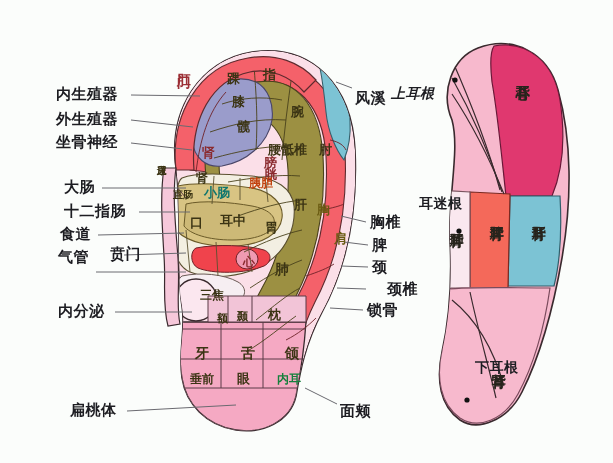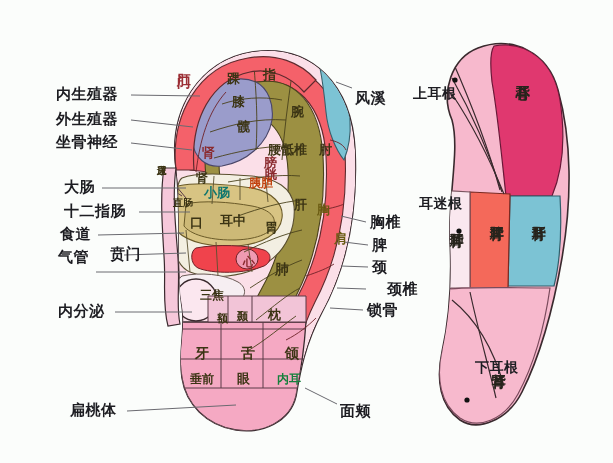--- a/index.html
+++ b/index.html
@@ -232,21 +232,21 @@
       <div class="lbl left" style="left: 58px; top: 251px;">气管</div>
       <div class="lbl left" style="left: 58px; top: 305px;">内分泌</div>
       <div class="lbl left" style="left: 70px; top: 404px;">扁桃体</div>
       <div class="lbl right" style="left: 355px; top: 91px;">风溪</div>
       <div class="lbl right" style="left: 370px; top: 215px;">胸椎</div>
       <div class="lbl right" style="left: 372px; top: 238px;">脾</div>
       <div class="lbl right" style="left: 372px; top: 260px;">颈</div>
       <div class="lbl right" style="left: 370px; top: 282px; margin-left: 17px;">颈椎</div>
       <div class="lbl right" style="left: 367px; top: 303px;">锁骨</div>
       <div class="lbl right" style="left: 340px; top: 404px;">面颊</div>
-      <div class="lbl back" style="left: 413px; top: 86px;">上耳根</div>
+      <div class="lbl back" style="left: 391px; top: 86px; font-style: italic;">上耳根</div>
       <div class="lbl back" style="left: 419px; top: 196px;">耳迷根</div>
       <div class="lbl back" style="left: 475px; top: 360px;">下耳根</div>
       <div class="zone vert" style="left: 516px; top: 74px; font-size: 14px; color: rgb(39, 36, 28);">耳背心</div>
       <div class="zone vert" style="left: 532px; top: 215px; font-size: 14px; color: rgb(39, 36, 28);">耳背肝</div>
       <div class="zone vert" style="left: 490px; top: 215px; font-size: 14px; color: rgb(39, 36, 28);">耳背脾</div>
       <div class="zone vert" style="left: 450px; top: 222px; font-size: 14px; color: rgb(39, 36, 28);">耳背肺</div>
       <div class="zone vert" style="left: 492px; top: 363px; font-size: 14px; color: rgb(39, 36, 28);">耳背肾</div>
       <div class="zone vert" style="left: 177px; top: 62px; font-size: 14px; color: rgb(156, 47, 53);">肛门</div>
       <div class="zone" style="left: 227px; top: 72px; font-size: 13px; color: rgb(59, 52, 20);">踝</div>
       <div class="zone" style="left: 263px; top: 68px; font-size: 13px; color: rgb(59, 52, 20);">指</div>
@@ -254,21 +254,21 @@
       <div class="zone" style="left: 237px; top: 120px; font-size: 13px; color: rgb(59, 52, 20);">髋</div>
       <div class="zone" style="left: 291px; top: 105px; font-size: 13px; color: rgb(59, 52, 20);">腕</div>
       <div class="zone" style="left: 268px; top: 143px; font-size: 13px; color: rgb(59, 52, 20);">腰骶椎</div>
       <div class="zone" style="left: 319px; top: 143px; font-size: 13px; color: rgb(59, 52, 20);">肘</div>
       <div class="zone vert" style="left: 156px; top: 157px; font-size: 10px; color: rgb(59, 52, 20);">尿道</div>
       <div class="zone" style="left: 202px; top: 146px; font-size: 13px; color: rgb(138, 42, 46);">肾</div>
       <div class="zone" style="left: 264px; top: 156px; font-size: 13px; color: rgb(138, 42, 46);">膀</div>
       <div class="zone" style="left: 264px; top: 168px; font-size: 13px; color: rgb(138, 42, 46);">胱</div>
       <div class="zone" style="left: 196px; top: 172px; font-size: 12px; color: rgb(59, 52, 20);">肾</div>
       <div class="zone" style="left: 249px; top: 177px; font-size: 12px; color: #c2410c;">胰胆</div>
-      <div class="zone" style="left: 173px; top: 190px; font-size: 10px; color: rgb(59, 52, 20); margin-top: 8px;">直肠</div>
+      <div class="zone" style="left: 173px; top: 190px; font-size: 10px; color: rgb(59, 52, 20);">直肠</div>
       <div class="zone" style="left: 204px; top: 186px; font-size: 13px; color: #0f766e;">小肠</div>
       <div class="zone" style="left: 294px; top: 198px; font-size: 13px; color: rgb(59, 52, 20);">肝</div>
       <div class="zone" style="left: 317px; top: 203px; font-size: 13px; color: rgb(106, 91, 18);">胸</div>
       <div class="zone" style="left: 334px; top: 232px; font-size: 13px; color: rgb(106, 91, 18);">肩</div>
       <div class="zone" style="left: 190px; top: 216px; font-size: 13px; color: rgb(59, 52, 20);">口</div>
       <div class="zone" style="left: 220px; top: 214px; font-size: 13px; color: rgb(59, 52, 20);">耳中</div>
       <div class="zone" style="left: 265px; top: 221px; font-size: 13px; color: rgb(59, 52, 20);">胃</div>
       <div class="zone" style="left: 243px; top: 256px; font-size: 12px; color: rgb(138, 42, 46);">心</div>
       <div class="zone" style="left: 275px; top: 262px; font-size: 14px; color: rgb(59, 52, 20);">肺</div>
       <div class="zone" style="left: 200px; top: 289px; font-size: 12px; color: rgb(59, 52, 20);">三焦</div>

